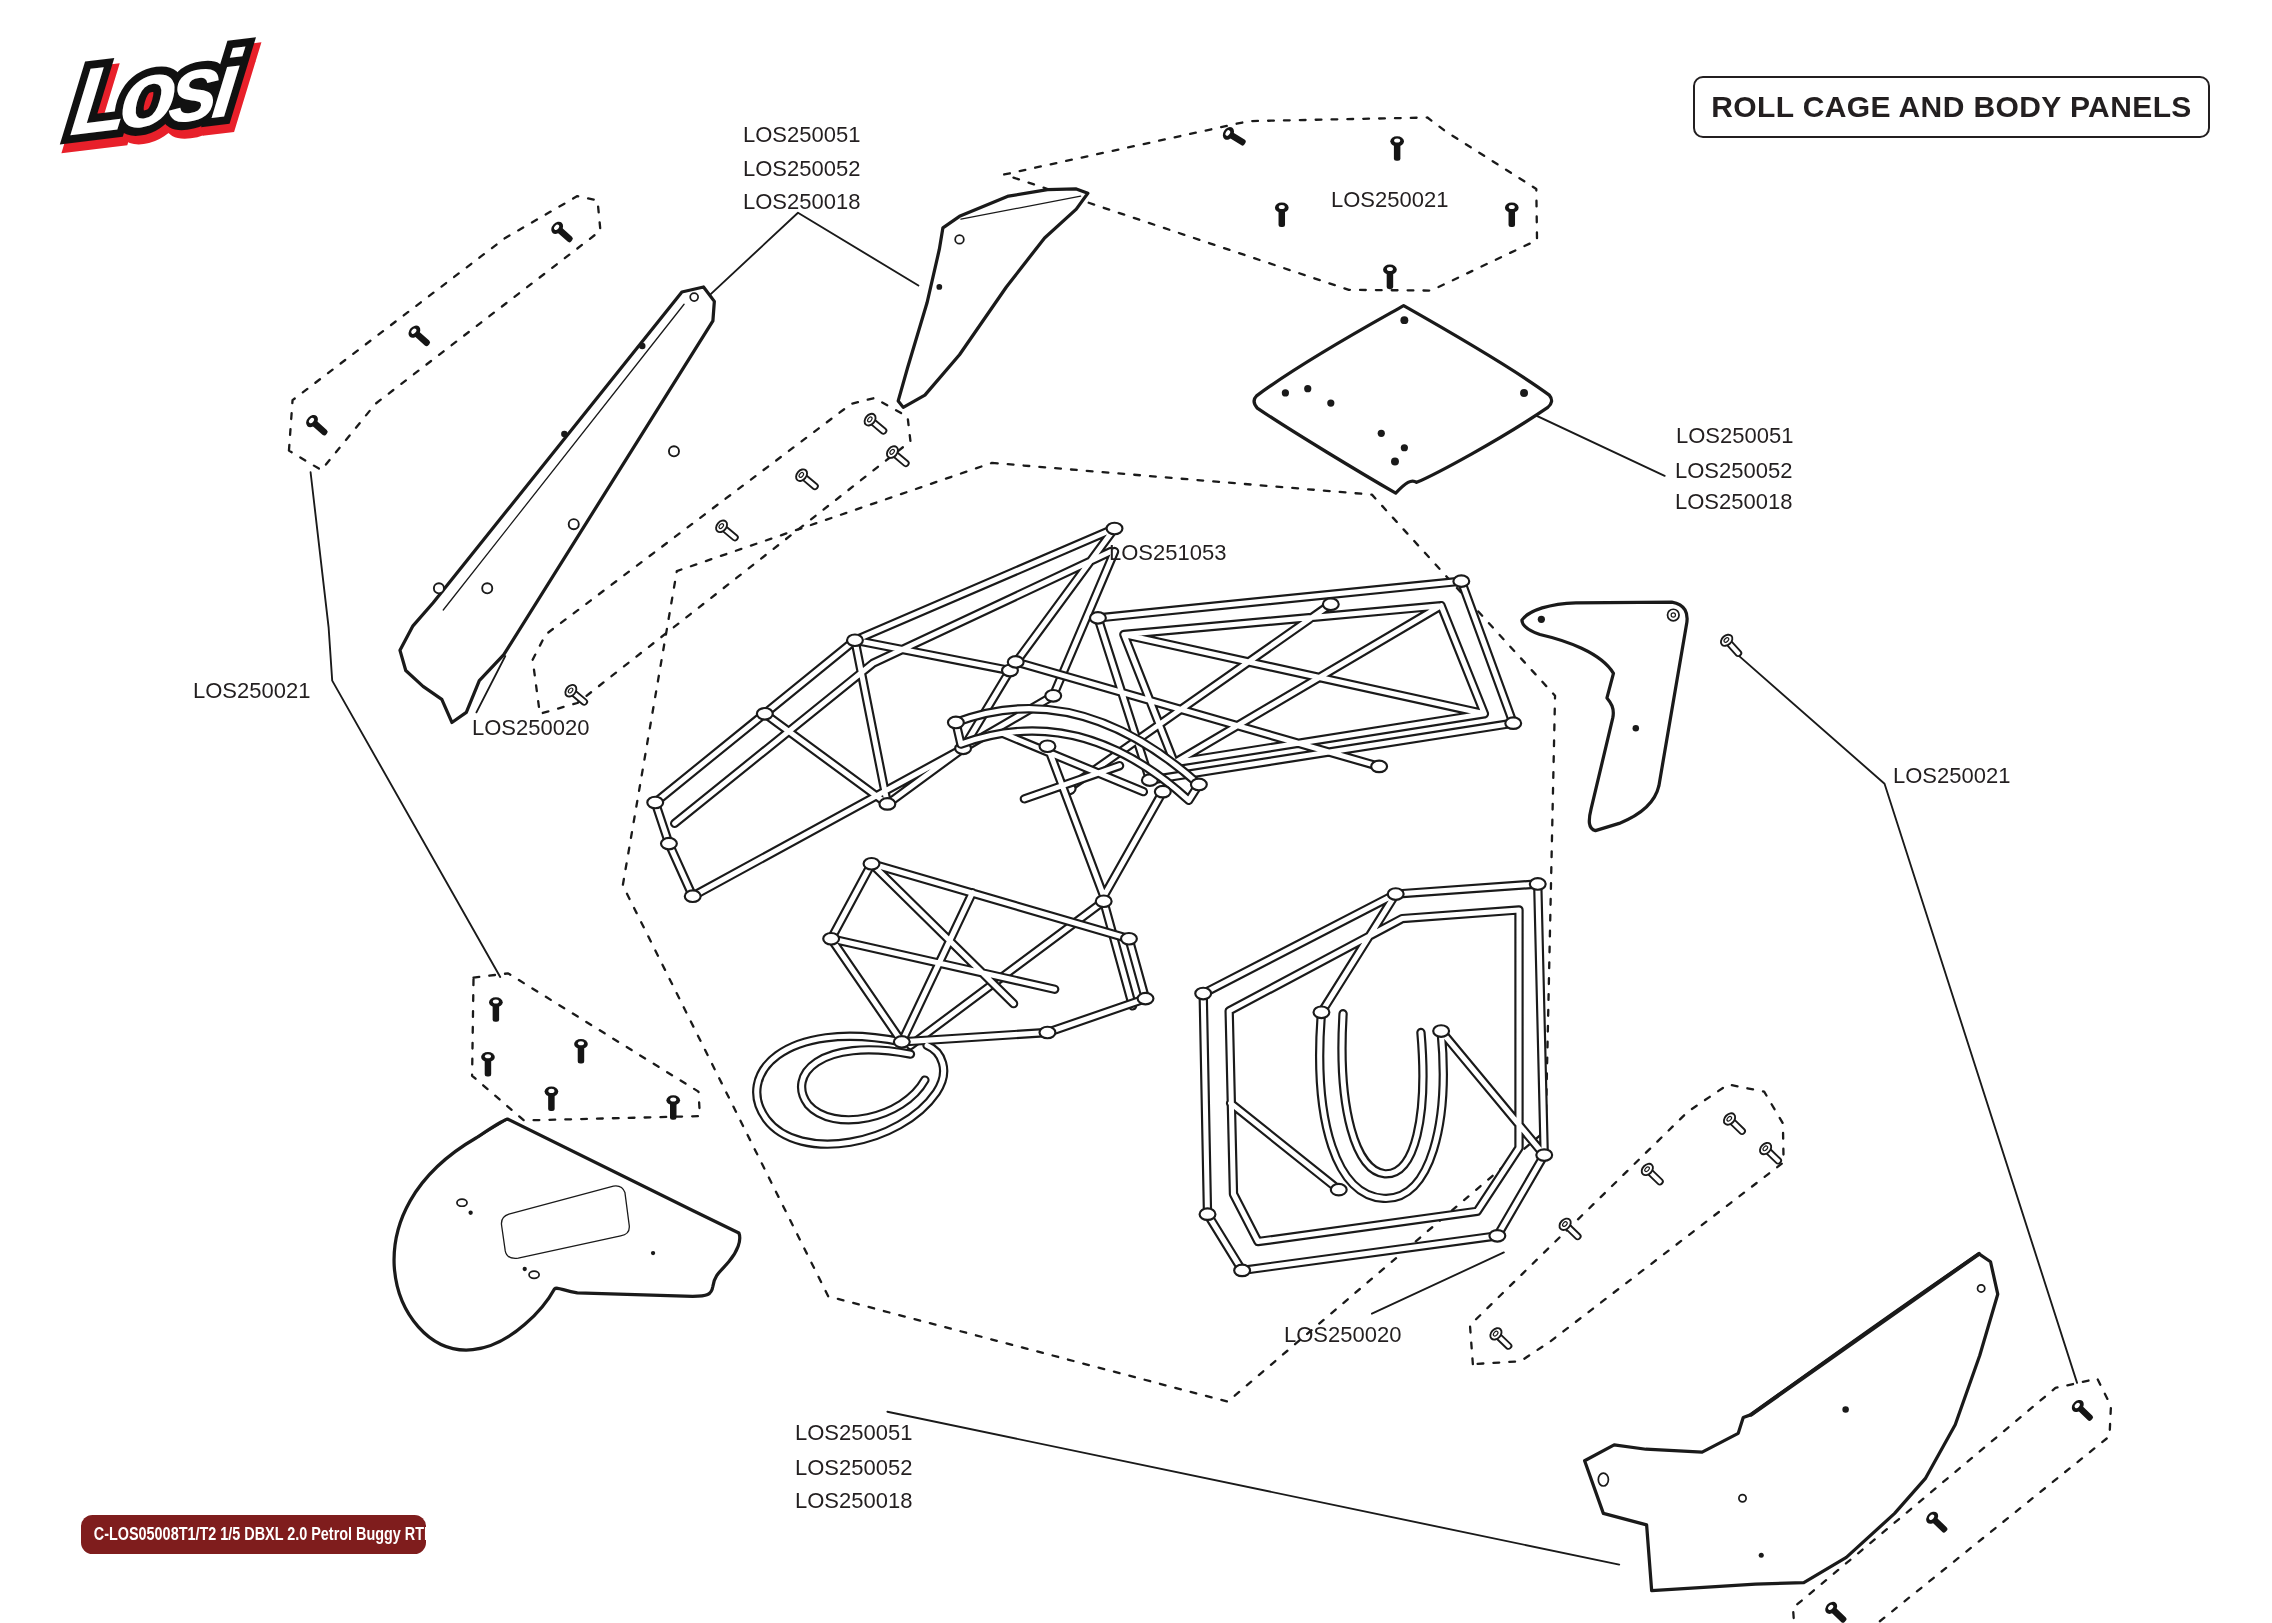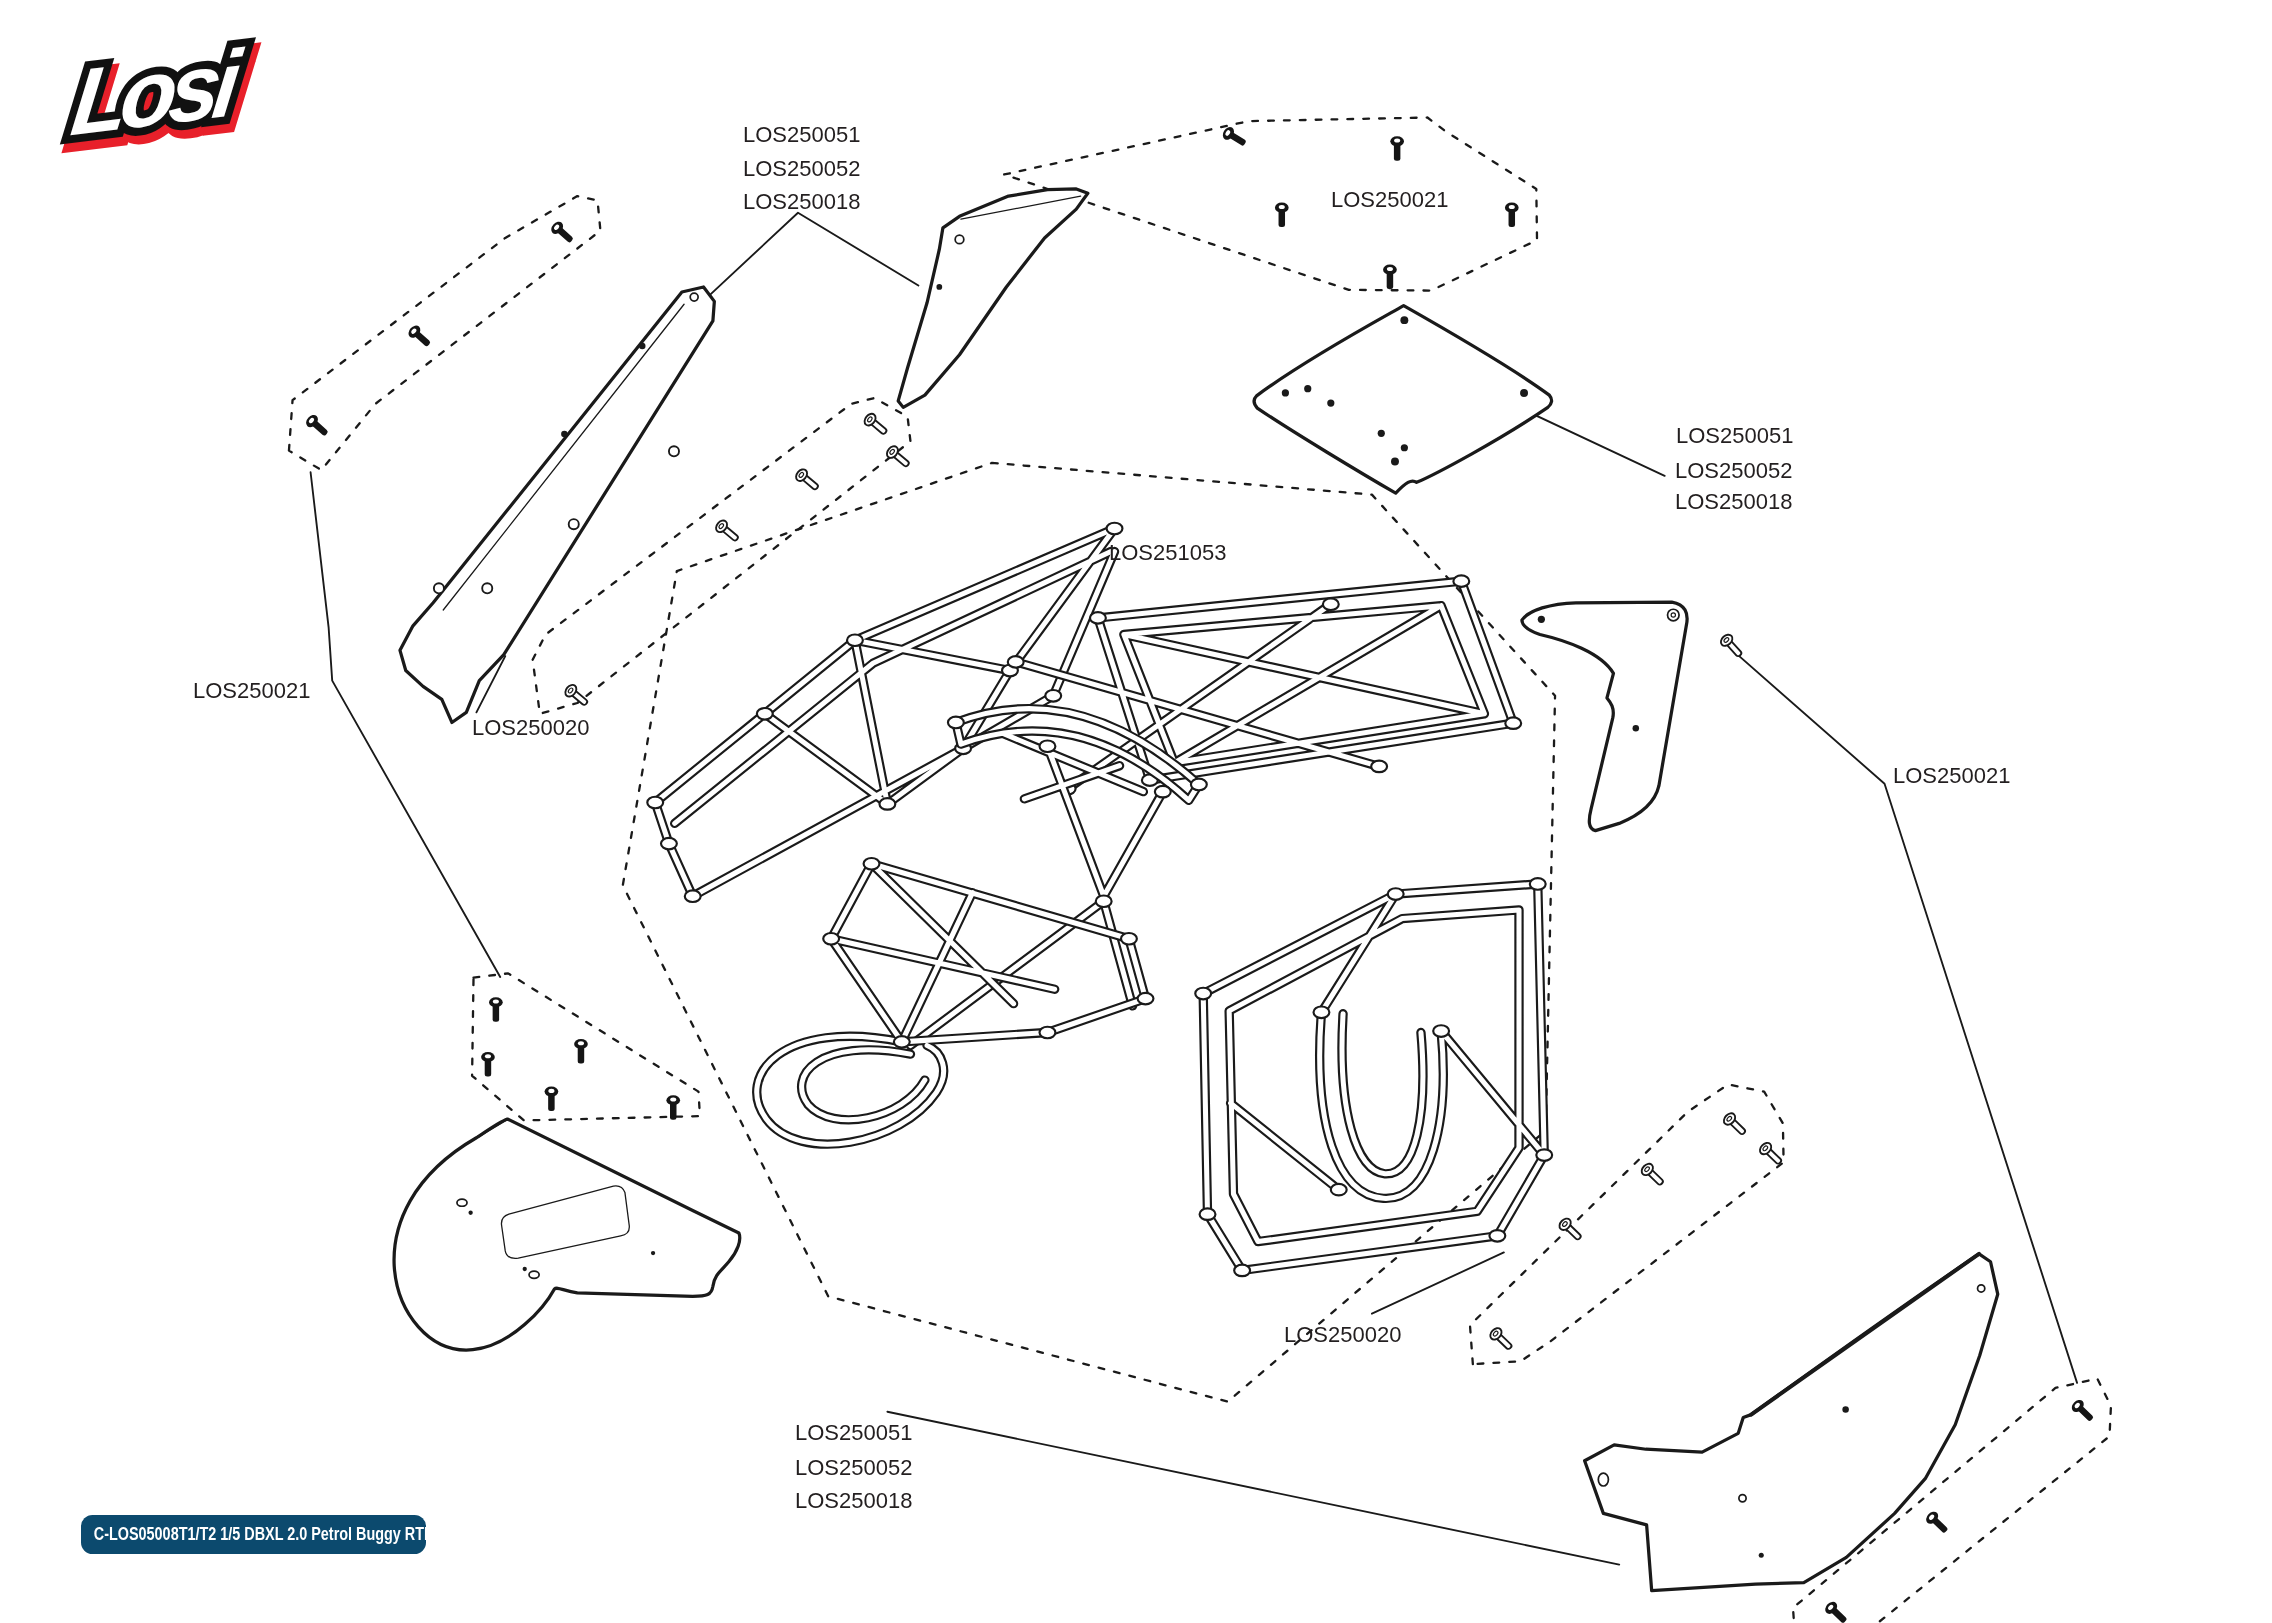--- a/index.html
+++ b/index.html
@@ -4,21 +4,21 @@
 <style>
   html,body{margin:0;padding:0;background:#ffffff;}
   .page{position:relative;width:2273px;height:1623px;background:#fff;overflow:hidden;
         font-family:"Liberation Sans",sans-serif;color:#231f20;}
   .art{position:absolute;left:0;top:0;width:2273px;height:1623px;}
   .titlebox{position:absolute;left:1693px;top:76px;width:517px;height:62px;
             border:2.9px solid #231f20;border-radius:10px;box-sizing:border-box;
             display:flex;align-items:center;justify-content:center;
             font-size:30px;font-weight:bold;letter-spacing:0.4px;white-space:nowrap;}
   .badge{position:absolute;left:81px;top:1515px;width:345px;height:39px;
-         background:#0c4a6e;border-radius:11.5px;display:flex;align-items:center;}
+         background:#7f1d1d;border-radius:11.5px;display:flex;align-items:center;}
   .badge span{color:#ffffff;font-weight:bold;font-size:18px;white-space:nowrap;
               transform:scaleX(.8);transform-origin:left center;padding-left:16px;}
   .plabel{position:absolute;font-size:22px;line-height:27px;color:#231f20;white-space:nowrap;}
   .logo{position:absolute;left:50px;top:20px;width:274px;height:159px;}
 </style>
 </head>
 <body>
 
 <div class="page">
 
@@ -256,20 +256,21 @@
   </svg>
 
   <svg class="logo" viewBox="0 0 380 220">
     <g transform="translate(26,160) rotate(-7) skewX(-14)" font-family="'Liberation Sans',sans-serif" font-weight="bold" font-style="italic" font-size="128" letter-spacing="-10">
       <text x="6" y="10" fill="#e8202a" stroke="#e8202a" stroke-width="26" paint-order="stroke">Losi</text>
       <text x="0" y="0" fill="#111111" stroke="#111111" stroke-width="22" paint-order="stroke">Losi</text>
       <text x="0" y="0" fill="#ffffff">Losi</text>
     </g>
   </svg>
 
+  <div class="titlebox">ROLL CAGE AND BODY PANELS</div>
 
   <div class="badge">
     <span>C-LOS05008T1/T2 1/5 DBXL 2.0 Petrol Buggy RTR</span>
   </div>
 
   <div id="labels">
       <div class="plabel" style="left: 743px; top: 121px;">LOS250051</div>
       <div class="plabel" style="left: 743px; top: 155px;">LOS250052</div>
       <div class="plabel" style="left: 743px; top: 188px;">LOS250018</div>
       <div class="plabel" style="left: 1331px; top: 186px;">LOS250021</div>

